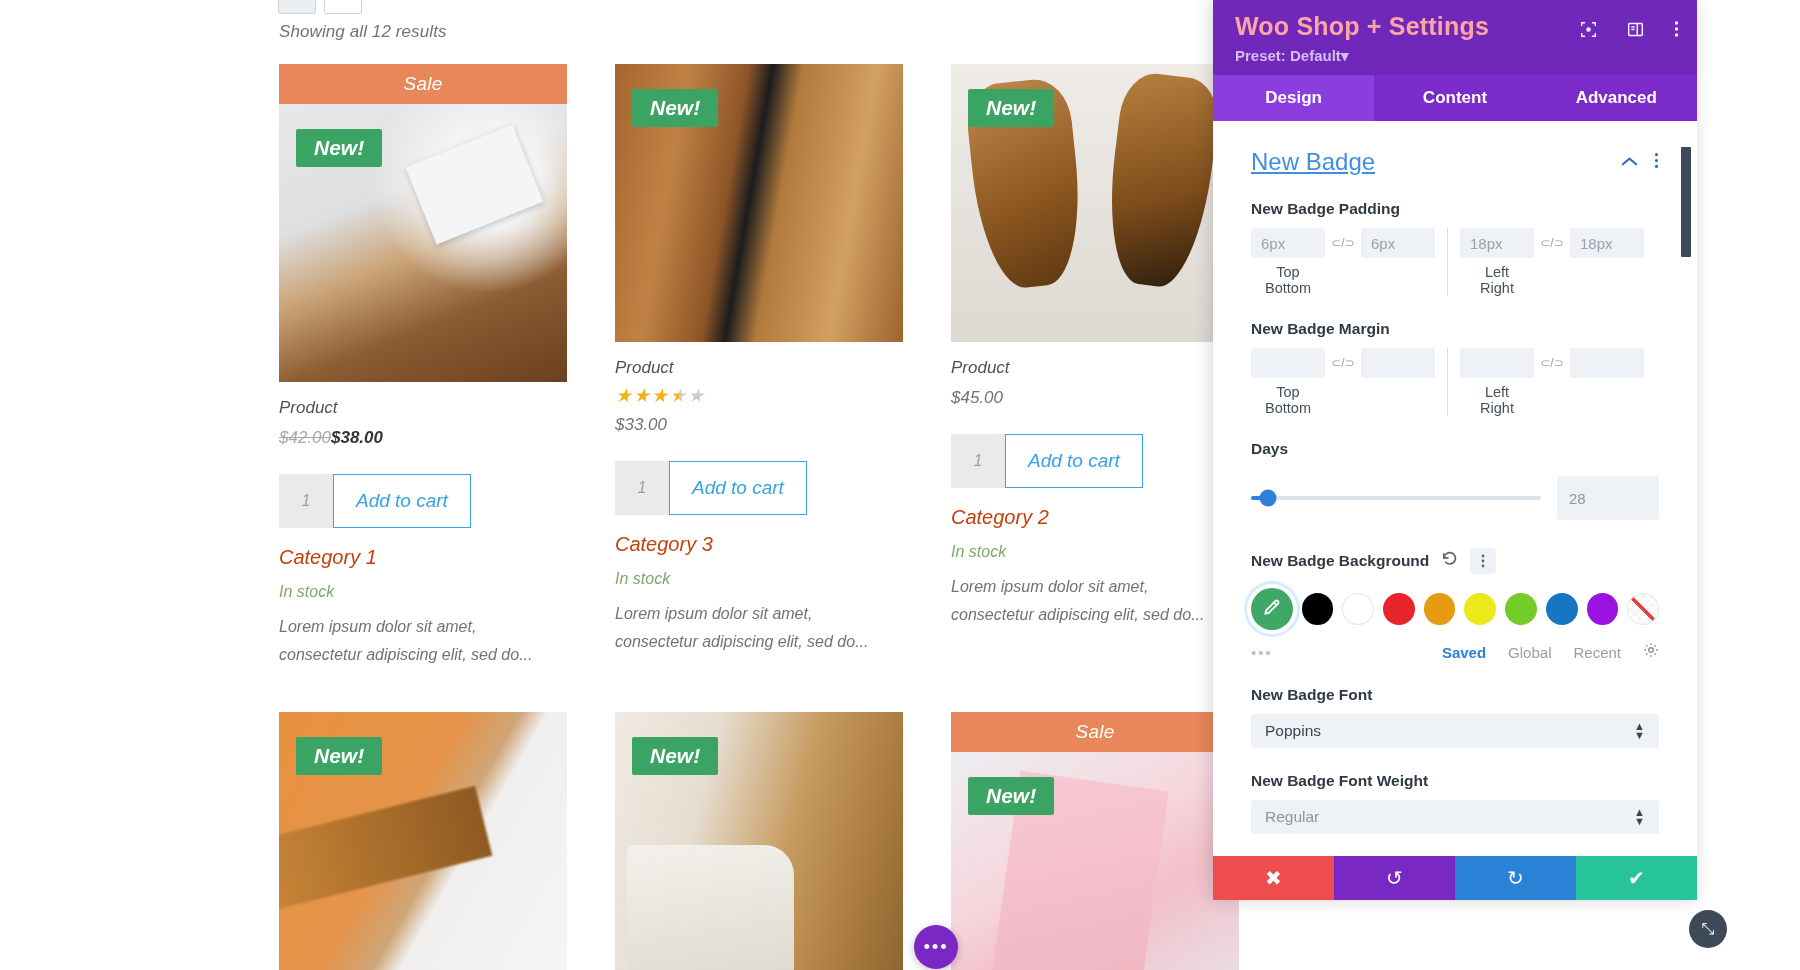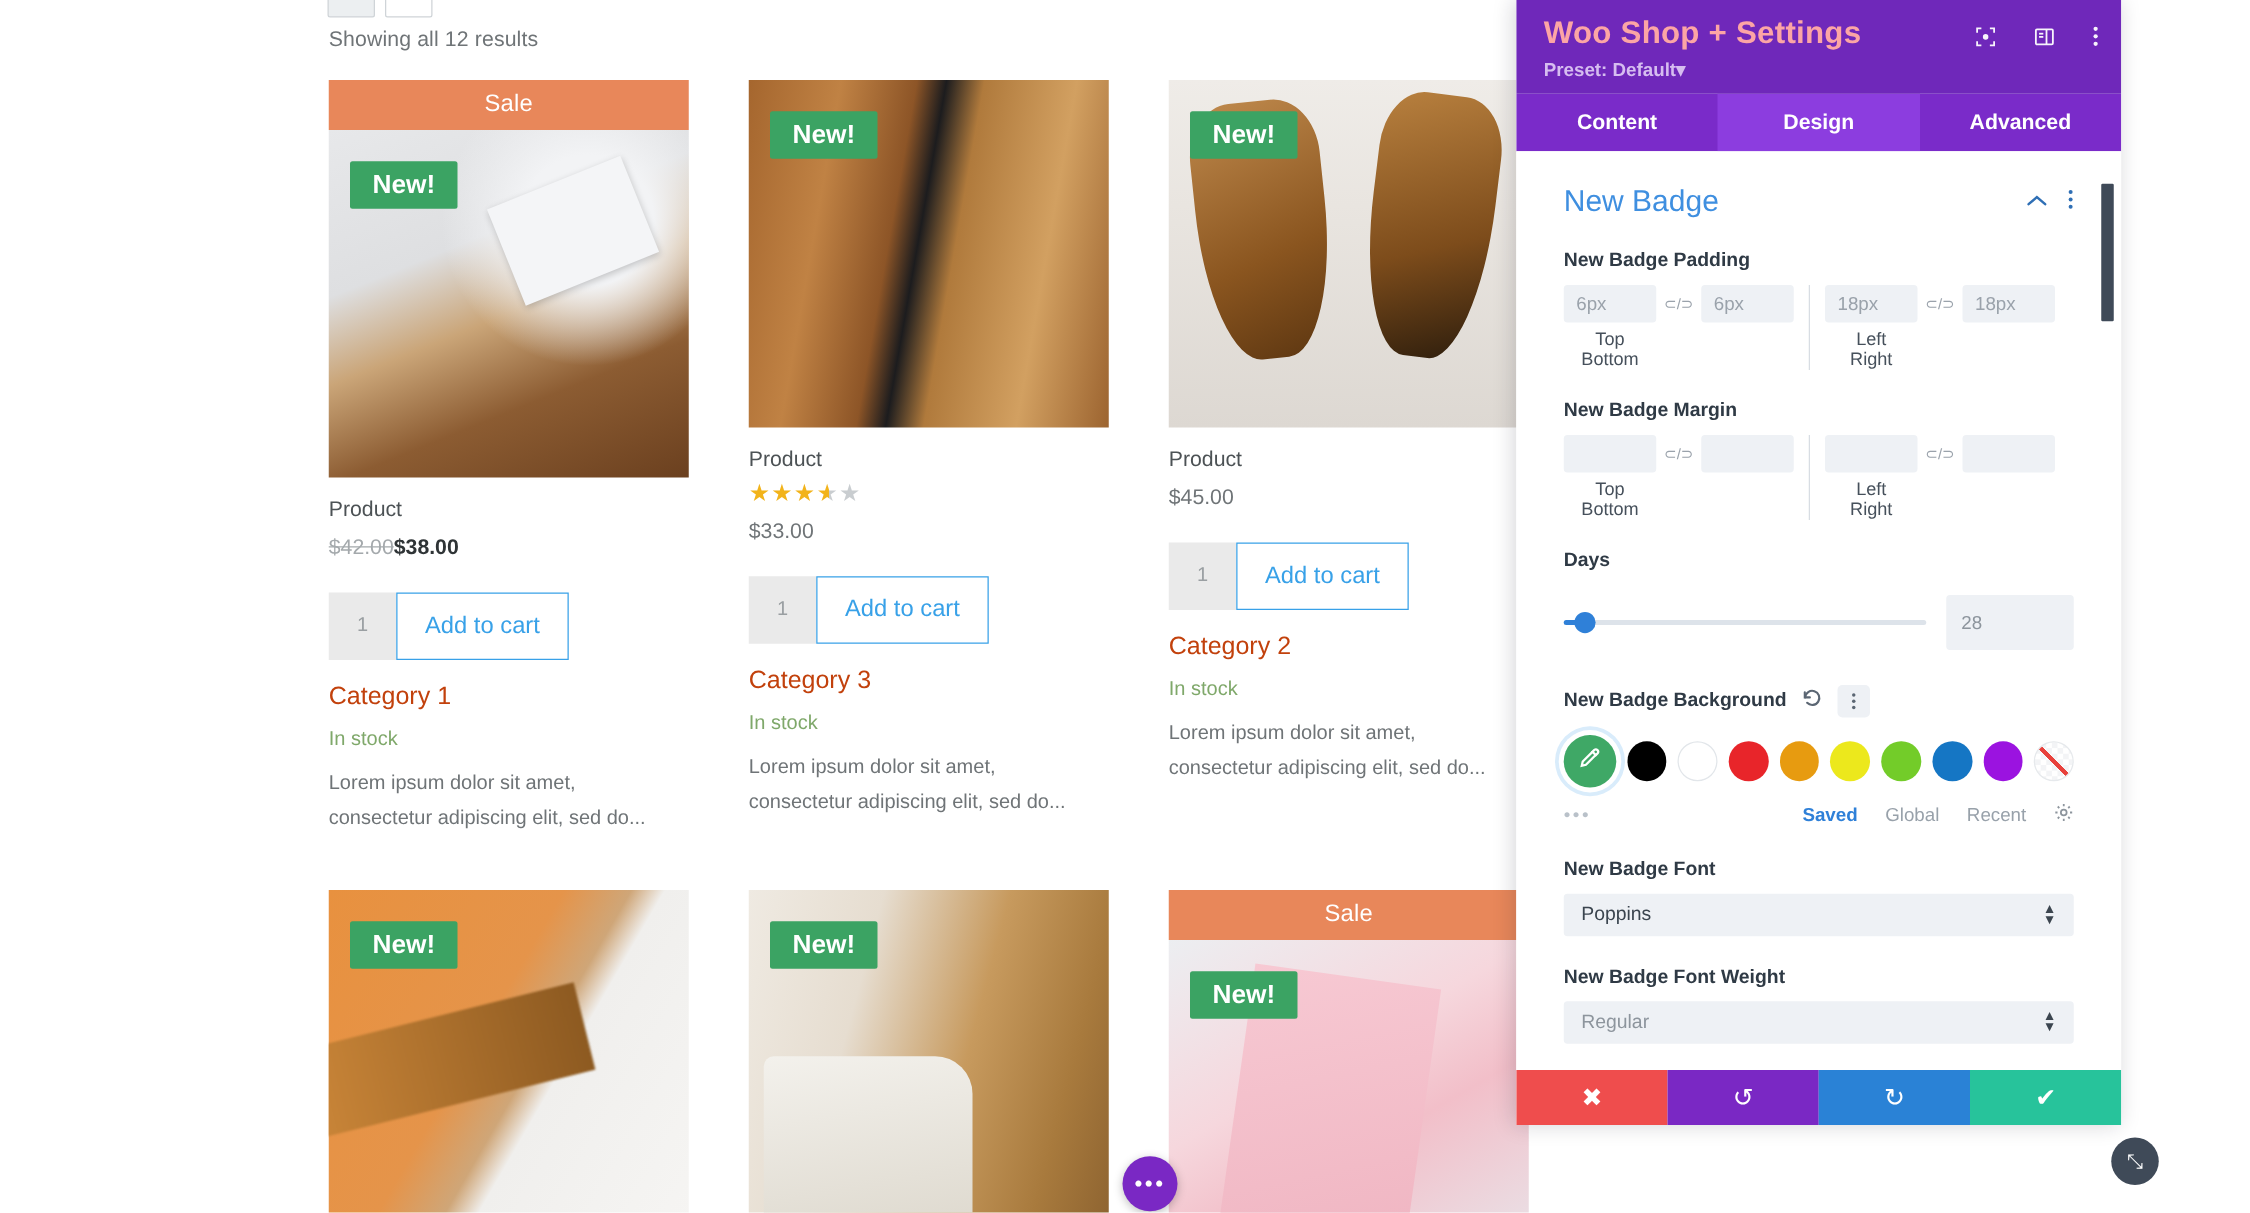--- a/index.html
+++ b/index.html
@@ -13,21 +13,21 @@
 
   
   .pager { position: absolute; left: 262px; top: -8px; display: flex; gap: 8px; }
   .pager-btn {
     width: 38px; height: 22px; border: 1px solid #cfd4d8;
     background: #eceff1; border-radius: 2px;
   }
   .pager-btn.alt { background: #ffffff; }
 
   
-  .shop { position: absolute; left: 0; top: 0; width: 1230px; height: 970px; background: #fff; }
+  .shop { position: absolute; left: 16px; top: 0; width: 1230px; height: 970px; background: #fff; font-style: italic; }
   .results-count {
     position: absolute; left: 263px; top: 22px;
     font-size: 17px; color: #6f7477; letter-spacing: .1px;
   }
 
   .grid { position: absolute; left: 263px; top: 64px; width: 960px; }
   .row { display: flex; gap: 48px; }
   .card { width: 288px; position: relative; }
 
   .sale-banner {
@@ -136,21 +136,21 @@
     padding: 13px 0; width: 33.33%; text-align: center;
     color: #fff; font-size: 17px; font-weight: bold;
   }
   .tab.active { background: #8c3ddf; }
 
   .panel-body { flex: 1; overflow: hidden; position: relative; padding: 0 38px; background: #fff; }
   .sb-track { position: absolute; right: 6px; top: 0; width: 10px; height: 100%; }
   .sb-thumb { position: absolute; right: 0; top: 26px; width: 10px; height: 110px; background: #3f4a58; border-radius: 1px; }
 
   .sec-head { display: flex; align-items: center; justify-content: space-between; padding: 27px 0 0 0; }
-  .sec-title { color: #3f8fe0; font-size: 24px; }
+  .sec-title { color: #3f8fe0; font-size: 24px; text-decoration: underline; }
   .sec-tools { display: flex; gap: 16px; align-items: center; color: #2f6fb5; }
 
   .field-label { font-size: 15.5px; font-weight: bold; color: #2f3a45; margin-top: 24px; }
 
   .spacing-row { display: flex; align-items: flex-end; margin-top: 10px; }
   .sp-group { display: flex; align-items: center; }
   .sp-box {
     width: 74px; height: 30px; background: #eef1f5; border-radius: 3px;
     display: flex; align-items: center; padding-left: 10px;
     color: #9aa2ab; font-size: 15px;
@@ -349,22 +349,22 @@
           <svg width="5" height="18" viewBox="0 0 5 18">
               <circle cx="2.5" cy="3" r="1.7" fill="#fff"></circle>
               <circle cx="2.5" cy="9" r="1.7" fill="#fff"></circle>
               <circle cx="2.5" cy="15" r="1.7" fill="#fff"></circle>
             </svg>
         </span>
       </div>
     </div>
 
     <div class="tabs">
+      <div class="tab active">Design</div>
       <div class="tab">Content</div>
-      <div class="tab active">Design</div>
       <div class="tab">Advanced</div>
     </div>
 
     <div class="panel-body">
 
       <div class="sb-track">
         <div class="sb-thumb"></div>
       </div>
 
       <div class="sec-head">

